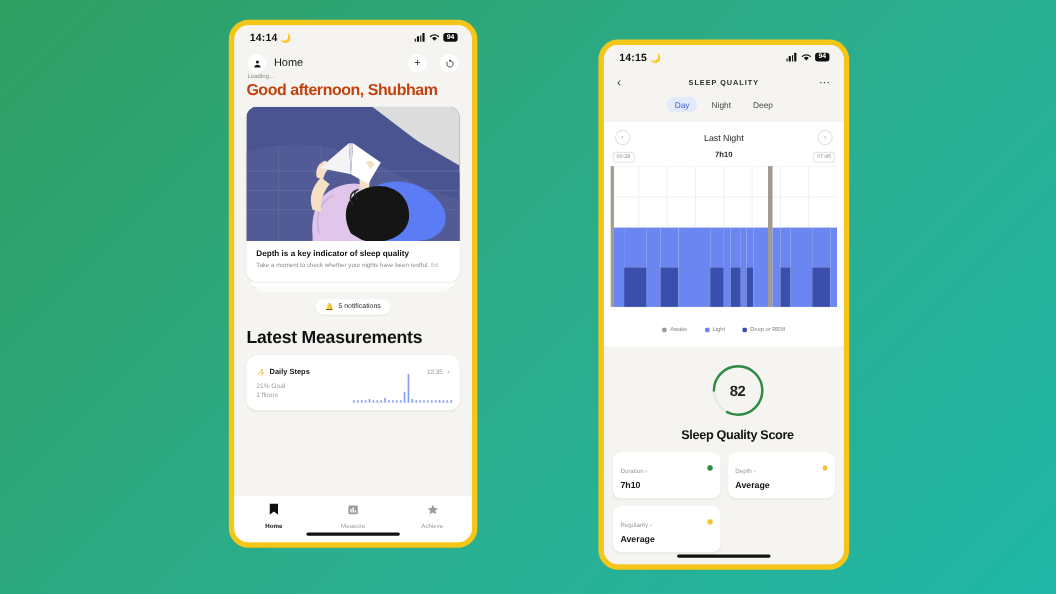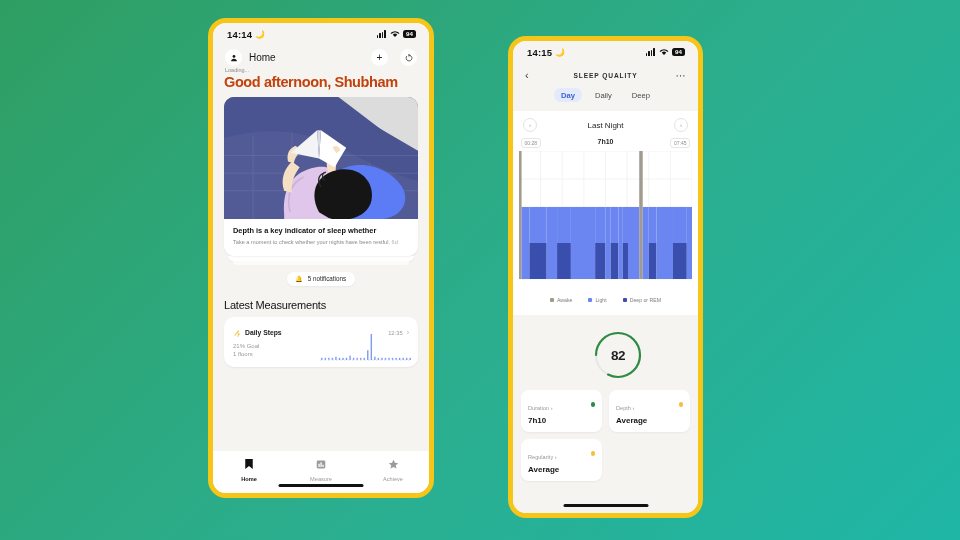--- a/index.html
+++ b/index.html
@@ -14,21 +14,21 @@
 
   
   .phone {
     position: absolute;
     border: 5px solid #F5C518;
     border-radius: 18px;
     background: #F7F6F4;
     overflow: hidden;
   }
   #phone-left  { left: 208px; top: 18px;  width: 226px; height: 480px; }
-  #phone-right { left: 508px; top: 36px;  width: 195px; height: 482px; }
+  #phone-right { left: 544px; top: 36px;  width: 228px; height: 482px; }
 
   .screen { width: 100%; height: 100%; position: relative; background: #F5F4F1; }
 
   
   .statusbar {
     height: 22px; display: flex; align-items: center;
     justify-content: space-between; padding: 0 13px 0 14px; gap: 43px;
   }
   .sb-left { display: flex; align-items: center; gap: 3px; font-size: 9.5px; font-weight: 700; color: #111; letter-spacing: .2px;}
   .sb-moon { font-size: 8px; }
@@ -79,21 +79,21 @@
   .stack2 { height:5px; margin: 0 15px; background:#fff; border-radius:0 0 8px 8px;
             box-shadow: 0 1px 2px rgba(0,0,0,.05); }
   .stack3 { height:4px; margin: 0 20px; background:#fbfbfa; border-radius:0 0 8px 8px; }
 
   .notif-pill {
     margin: 7px auto 0 auto; display:flex; align-items:center; gap:4px;
     background:#fff; border-radius: 999px; padding: 3px 9px; width: fit-content;
     font-size: 6.3px; color:#2a2a2a; box-shadow: 0 1px 2px rgba(0,0,0,.05);
   }
 
-  .section-h { font-size: 11px; font-weight: 400; color:#111; padding: 13px 11px 0 11px; letter-spacing:-.2px;}
+  .section-h { font-size: 16px; font-weight: 700; color:#111; padding: 13px 11px 0 11px; letter-spacing:-.2px;}
 
   .steps-card {
     background:#fff; border-radius: 10px; margin: 6px 11px 0 11px; padding: 7px 9px 8px 9px;
     position:relative; box-shadow: 0 1px 2px rgba(0,0,0,.06); overflow:hidden;
   }
   .steps-top { display:flex; align-items:center; }
   .steps-label { font-size: 6.8px; font-weight:700; color:#1a1a1a; margin-left:4px; flex:1;}
   .steps-time { font-size: 5.8px; color:#9a9a9a; }
   .chev { color:#b0b0b0; font-size: 7px; margin-left:4px; }
   .steps-num { font-size: 17px; font-weight:700; color:#111; letter-spacing:-.6px; margin-top: 1px; }
@@ -114,21 +114,21 @@
 
   
   .r-nav { display:flex; align-items:center; padding: 6px 12px 0 12px; }
   .r-back { font-size: 11px; color:#3a3a3a; width: 16px; }
   .r-title { flex:1; text-align:center; font-size: 6.6px; font-weight:700;
              letter-spacing: .9px; color:#2c2c2c; }
   .r-dots { width: 16px; text-align:right; font-size: 10px; color:#3a3a3a; letter-spacing:.5px;}
 
   .segs { display:flex; justify-content:center; gap: 6px; margin-top: 7px; }
   .seg { font-size: 7.6px; color:#4a4a4a; padding: 2.5px 7px; border-radius: 999px; }
-  .seg.on { background:#E3EAFB; color:#3d63d8; font-weight:700; }
+  .seg.on { background:#E3EAFB; color:#3d63d8; font-weight:400; }
 
   .panel { background:#fff; margin-top: 9px; padding-bottom: 4px; }
   .nightrow { display:flex; align-items:center; padding: 7px 10px 6px 10px; gap: 44px; }
   .arrowbtn {
     width: 14px; height: 14px; border-radius:50%; border: .8px solid #e3e3e3;
     display:flex; align-items:center; justify-content:center;
     font-size: 6px; color:#9a9a9a; background:#fff;
   }
   .nightlbl { flex:1; text-align:center; font-size: 8px; color:#1f1f1f; font-weight:500; }
 
@@ -240,21 +240,21 @@
           <path d="M69 57 L96 34 L98 63 Z" fill="#f4f4f6"></path>
           <path d="M98 63 L100 34 L126 52 L114 72 Z" fill="#ffffff"></path>
           <path d="M96 34 L100 34 L98 63 Z" fill="#d9d9e2"></path>
         </g>
         <path d="M120 54 C118 50 114 49 112 52 L116 58 Z" fill="#f6e0c4"></path>
         <path d="M98 118 C88 100 94 82 112 76 C136 68 156 84 152 106 C149 122 126 130 108 124 Z" fill="#151515"></path>
         <path d="M100 92 C96 86 97 80 103 78" stroke="#2a2a2a" stroke-width="1.4" fill="none"></path>
         <path d="M104 86 C100 82 101 78 105 77" stroke="#2a2a2a" stroke-width="1.2" fill="none"></path>
       </svg>
       <div class="card-body">
-        <div class="card-title">Depth is a key indicator of sleep whether</div>
+        <div class="card-title">Depth is a key indicator of sleep quality</div>
         <div class="card-sub"><span>Take a moment to check whether your nights have been restful.</span> <span class="age">6d</span></div>
       </div>
     </div>
     <div class="stack2"></div>
     <div class="stack3"></div>
 
     <div class="notif-pill">
       <span>🔔</span>
       <span>5 notifications</span>
     </div>
@@ -368,21 +368,21 @@
     </div>
 
     <div class="r-nav">
       <span class="r-back">‹</span>
       <span class="r-title">SLEEP QUALITY</span>
       <span class="r-dots">⋯</span>
     </div>
 
     <div class="segs">
       <span class="seg on">Day</span>
-      <span class="seg">Daily</span>
+      <span class="seg">Night</span>
       <span class="seg">Deep</span>
     </div>
 
     <div class="panel">
       <div class="nightrow">
         <span class="arrowbtn">‹</span>
         <span class="nightlbl">Last Night</span>
         <span class="arrowbtn">›</span>
       </div>
 
@@ -458,20 +458,21 @@
     </div>
 
     <div class="scorebox">
       <div class="ring">
         <svg viewBox="0 0 52 52" width="52" height="52">
           <circle cx="26" cy="26" r="22" fill="none" stroke="#e8e8e6" stroke-width="2.2"></circle>
           <circle id="score-arc" cx="26" cy="26" r="22" fill="none" stroke="#2e8b42" stroke-width="2.2" stroke-linecap="round" stroke-dasharray="113.35 138.23" transform="rotate(-90 26 26)"></circle>
         </svg>
         <span class="val">82</span>
       </div>
+      <div class="score-lbl">Sleep Quality Score</div>
     </div>
 
     <div class="mgrid">
       <div class="mcard">
         <span class="mtxt">
           <span class="mlbl">Duration ›</span>
           <span class="mval" style="display:block">7h10</span>
         </span>
         <i class="mdot" style="background:#2e8b42"></i>
       </div>

